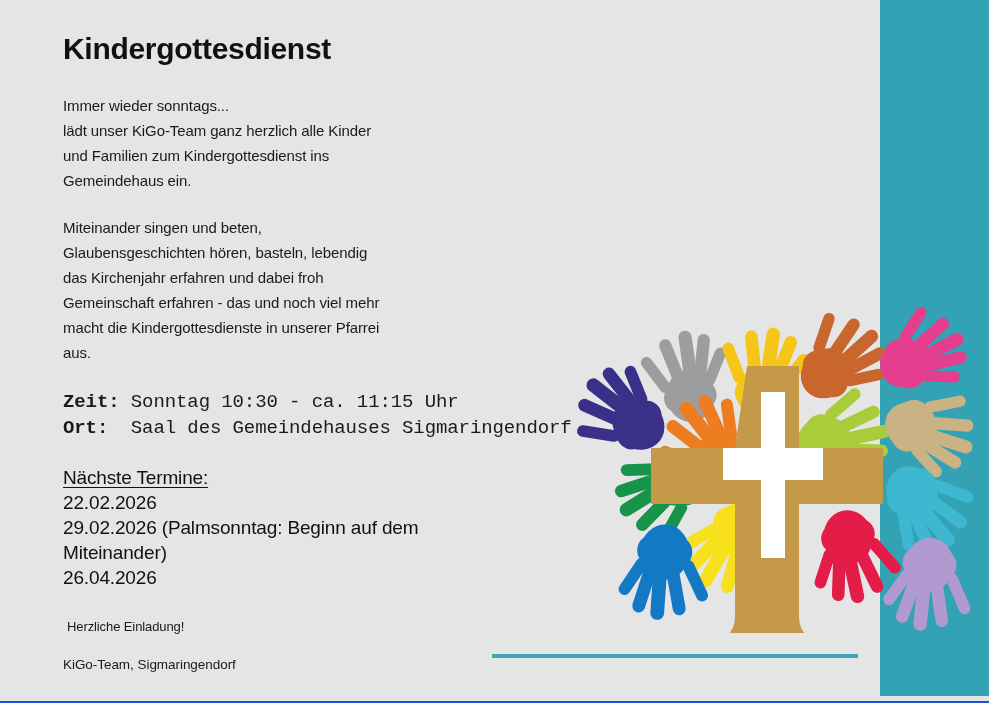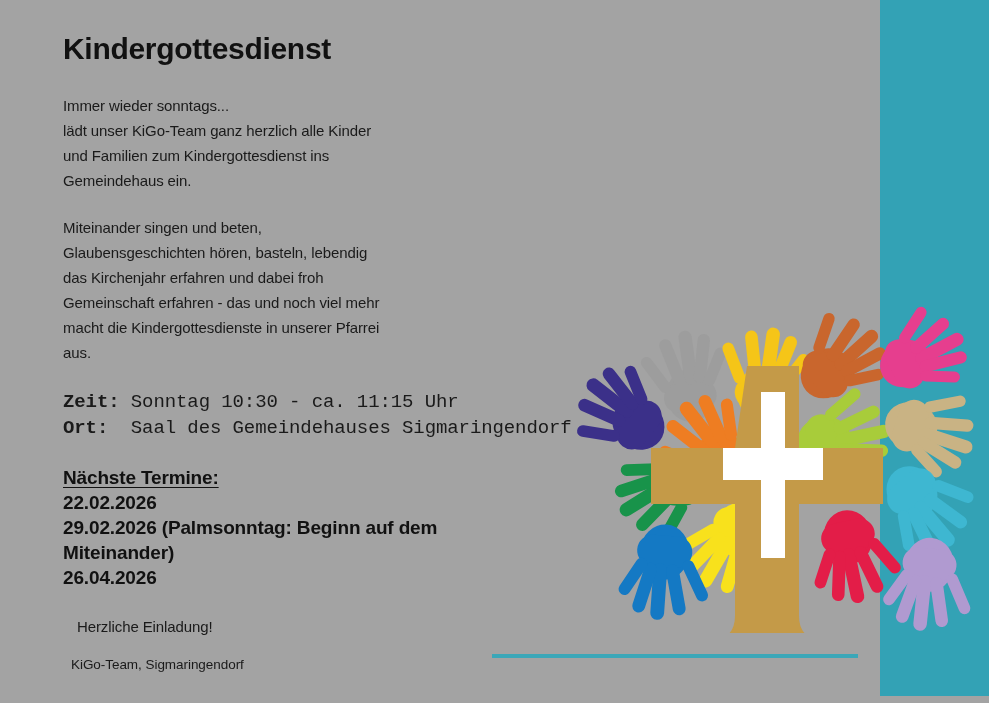--- a/index.html
+++ b/index.html
@@ -9,24 +9,24 @@
   }
   body {
     font-family: "Liberation Sans", sans-serif;
     -webkit-font-smoothing: antialiased;
   }
 
   #page {
     position: relative;
     width: 989px;
     height: 703px;
-    background: #a3a3a3;
+    background: #e5e5e5;
     overflow: hidden;
     box-sizing: border-box;
-    border-bottom: 2px solid #a3a3a3;
+    border-bottom: 2px solid #1d4ed8;
   }
 
   
   .teal-band {
     position: absolute;
     top: 0;
     left: 880px;
     width: 109px;
     height: 696px;
     background: #33a2b5;
@@ -69,44 +69,44 @@
     letter-spacing: -0.1px;
     font-family: Liberation Mono, monospace;
   }
   .detail-row { display: block; white-space: pre; }
   .detail-label { font-weight: 700; }
 
   .termine {
     font-size: 19px;
     line-height: 25px;
     color: #111111;
-    font-weight: 700;
+    font-weight: 400;
     margin: 0 0 24px 0;
     letter-spacing: -0.15px;
   }
   .termine-heading {
     display: inline-block;
     text-decoration: underline;
     text-underline-offset: 3px;
   }
   .termine-line { display: block; }
 
   .closing {
-    font-size: 15px;
+    font-size: 13px;
     line-height: 25px;
     color: #1a1a1a;
-    margin: 0 0 17px 14px;
+    margin: 0 0 17px 4px;
     letter-spacing: -0.1px;
   }
 
   .signature {
     font-size: 13.5px;
     line-height: 18px;
     color: #1a1a1a;
-    margin: 8px;
+    margin: 0;
     letter-spacing: -0.05px;
   }
 
   
   .teal-rule {
     position: absolute;
     left: 492px;
     top: 654px;
     width: 366px;
     height: 4px;

